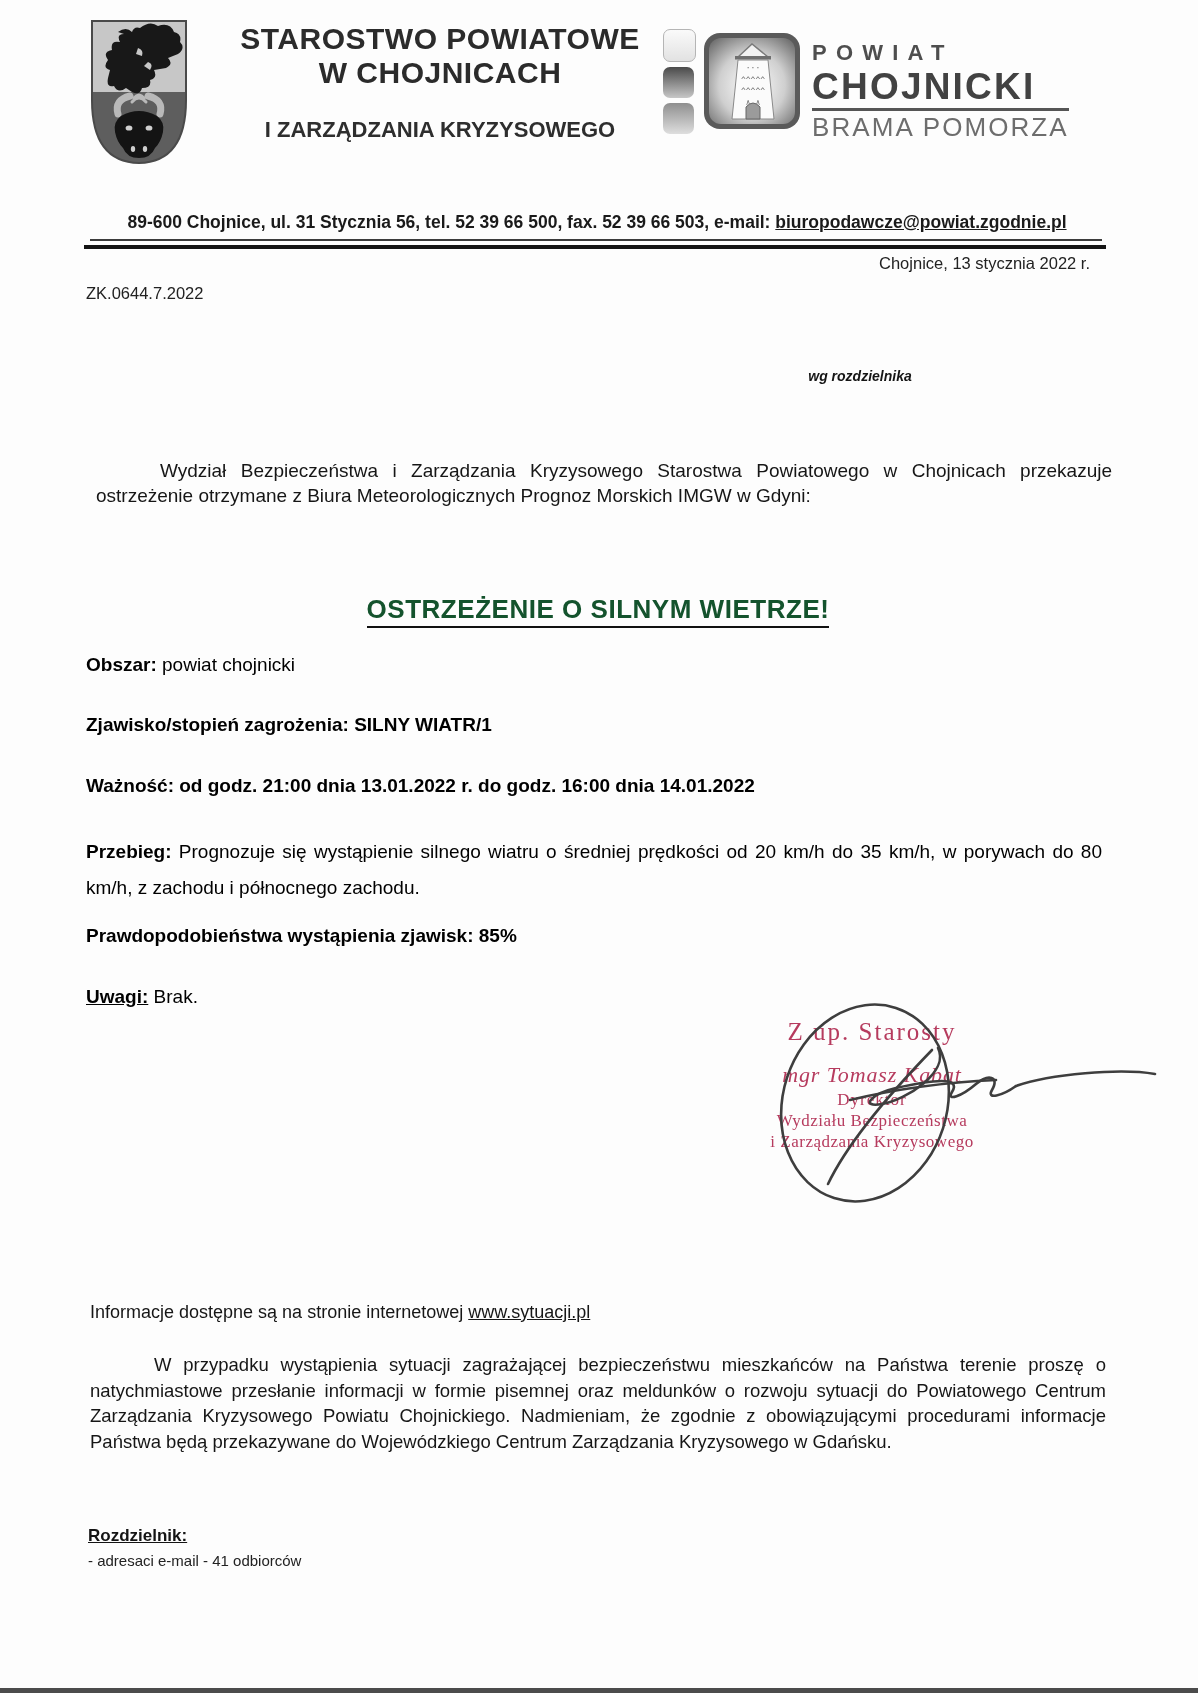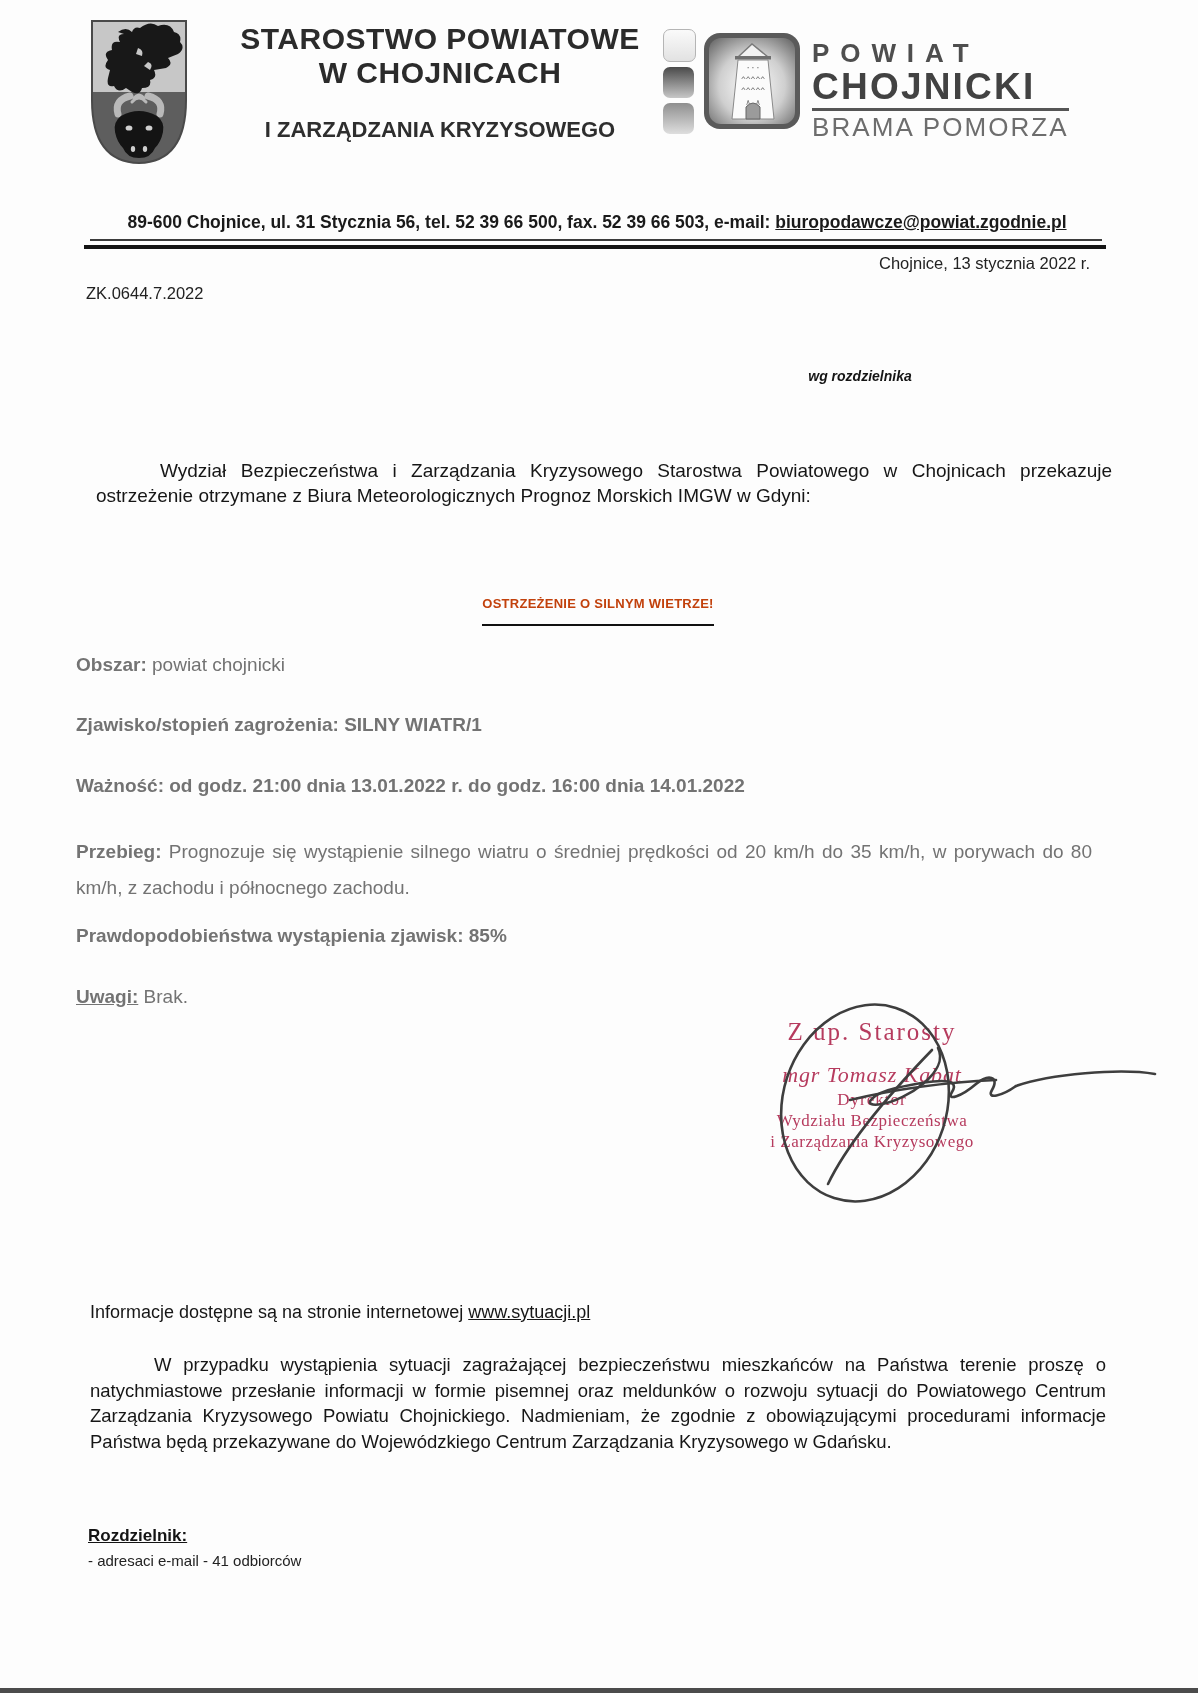--- a/index.html
+++ b/index.html
@@ -17,21 +17,21 @@
   .dept-line{font-size:22px;font-weight:bold;line-height:27px;color:#2e2e2e;}
 
   .logo{left:663px;top:22px;display:flex;align-items:center;}
   .sq-col{display:flex;flex-direction:column;gap:5px;margin-right:6px;}
   .sq{width:31px;height:31px;border-radius:7px;}
   .sq1{background:linear-gradient(180deg,#fafafa,#e2e2e2);border:1px solid #b5b5b5;}
   .sq2{background:linear-gradient(180deg,#4a4a4a,#c7c7c7);}
   .sq3{background:linear-gradient(180deg,#8f8f8f,#dedede);}
   .tower-sq{width:100px;height:100px;margin-right:10px;}
   .logo-text{display:flex;flex-direction:column;align-items:flex-start;}
-  .logo-powiat{font-size:26px;font-weight:bold;color:#4e4e4e;letter-spacing:.42em;line-height:30px;margin-top:16px;}
+  .logo-powiat{font-size:22px;font-weight:bold;color:#4e4e4e;letter-spacing:.42em;line-height:30px;margin-top:16px;}
   .logo-chojnicki{font-size:37px;font-weight:bold;color:#424242;letter-spacing:.06em;line-height:38px;}
   .logo-rule{width:100%;height:3px;background:#555;margin:2px 0 3px 0;}
   .logo-brama{font-size:26px;color:#6d6d6d;letter-spacing:.08em;line-height:26px;}
 
   
   .contact{left:88px;top:212px;width:1018px;text-align:center;
            font-size:17.5px;font-weight:bold;color:#1a1a1a;}
   .contact a{color:#1a1a1a;text-decoration:underline;}
   .rule-thin{left:90px;top:239px;width:1012px;height:2px;background:#3c3c3c;}
   .rule-thick{left:84px;top:245px;width:1022px;height:4px;background:#141414;}
@@ -41,24 +41,24 @@
   .wg{left:740px;top:368px;width:240px;text-align:center;
       font-size:14px;font-weight:bold;font-style:italic;color:#151515;}
 
   
   .para{left:90px;width:1016px;font-size:19px;line-height:25px;
         text-align:justify;color:#161616;}
   .indent{text-indent:64px;}
   .intro{top:458px;margin-left:6px;}
 
   .warn-title{left:90px;top:594px;width:1016px;text-align:center;}
-  .warn-title span{font-size:13px;font-weight:bold;letter-spacing:.02em;
-        color:#c2410c;border-bottom:2.5px solid #111;padding-bottom:13px;}
-
-  .field{left:76px;width:1016px;font-size:19px;color:#737373;}
+  .warn-title span{font-size:26px;font-weight:bold;letter-spacing:.02em;
+        color:#14532d;border-bottom:2.5px solid #111;padding-bottom:2px;}
+
+  .field{left:86px;width:1016px;font-size:19px;color:#000000;}
   .f-obszar{top:654px;}
   .f-zjawisko{top:714px;font-weight:bold;}
   .f-waznosc{top:775px;font-weight:bold;}
   .f-przebieg{top:834px;line-height:36px;text-align:justify;}
   .f-prawdo{top:925px;font-weight:bold;}
   .f-uwagi{top:986px;}
   .lbl{font-weight:bold;}
   .lbl-u{font-weight:bold;text-decoration:underline;}
 
   

